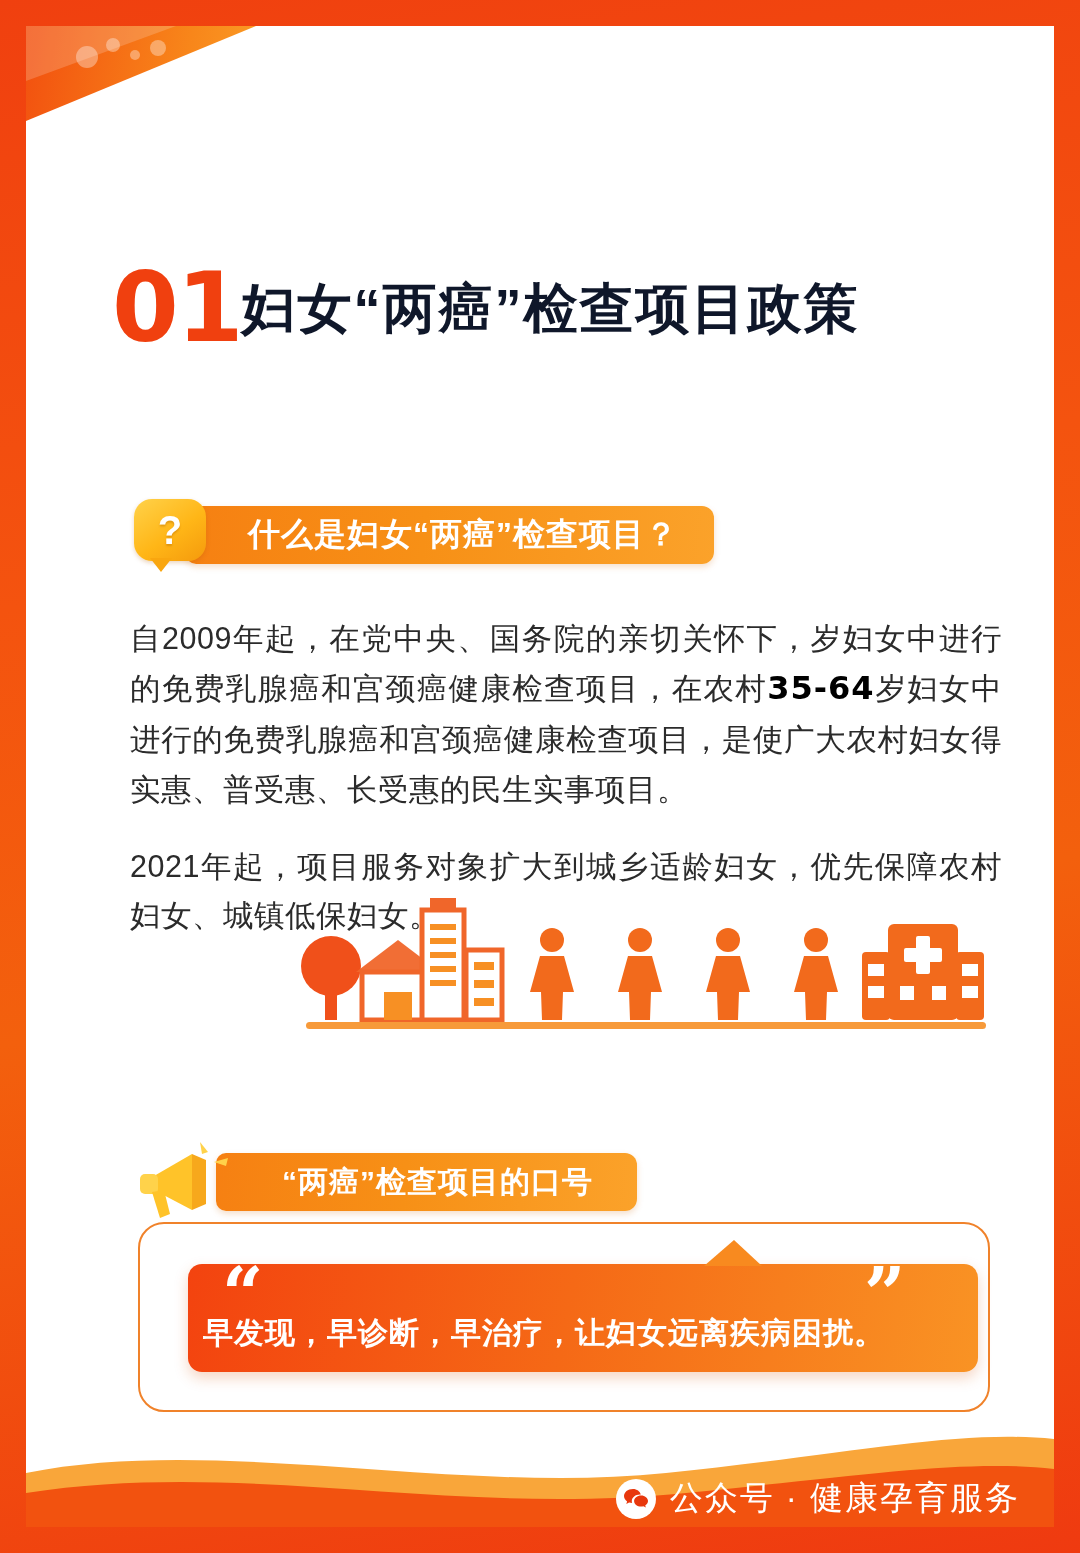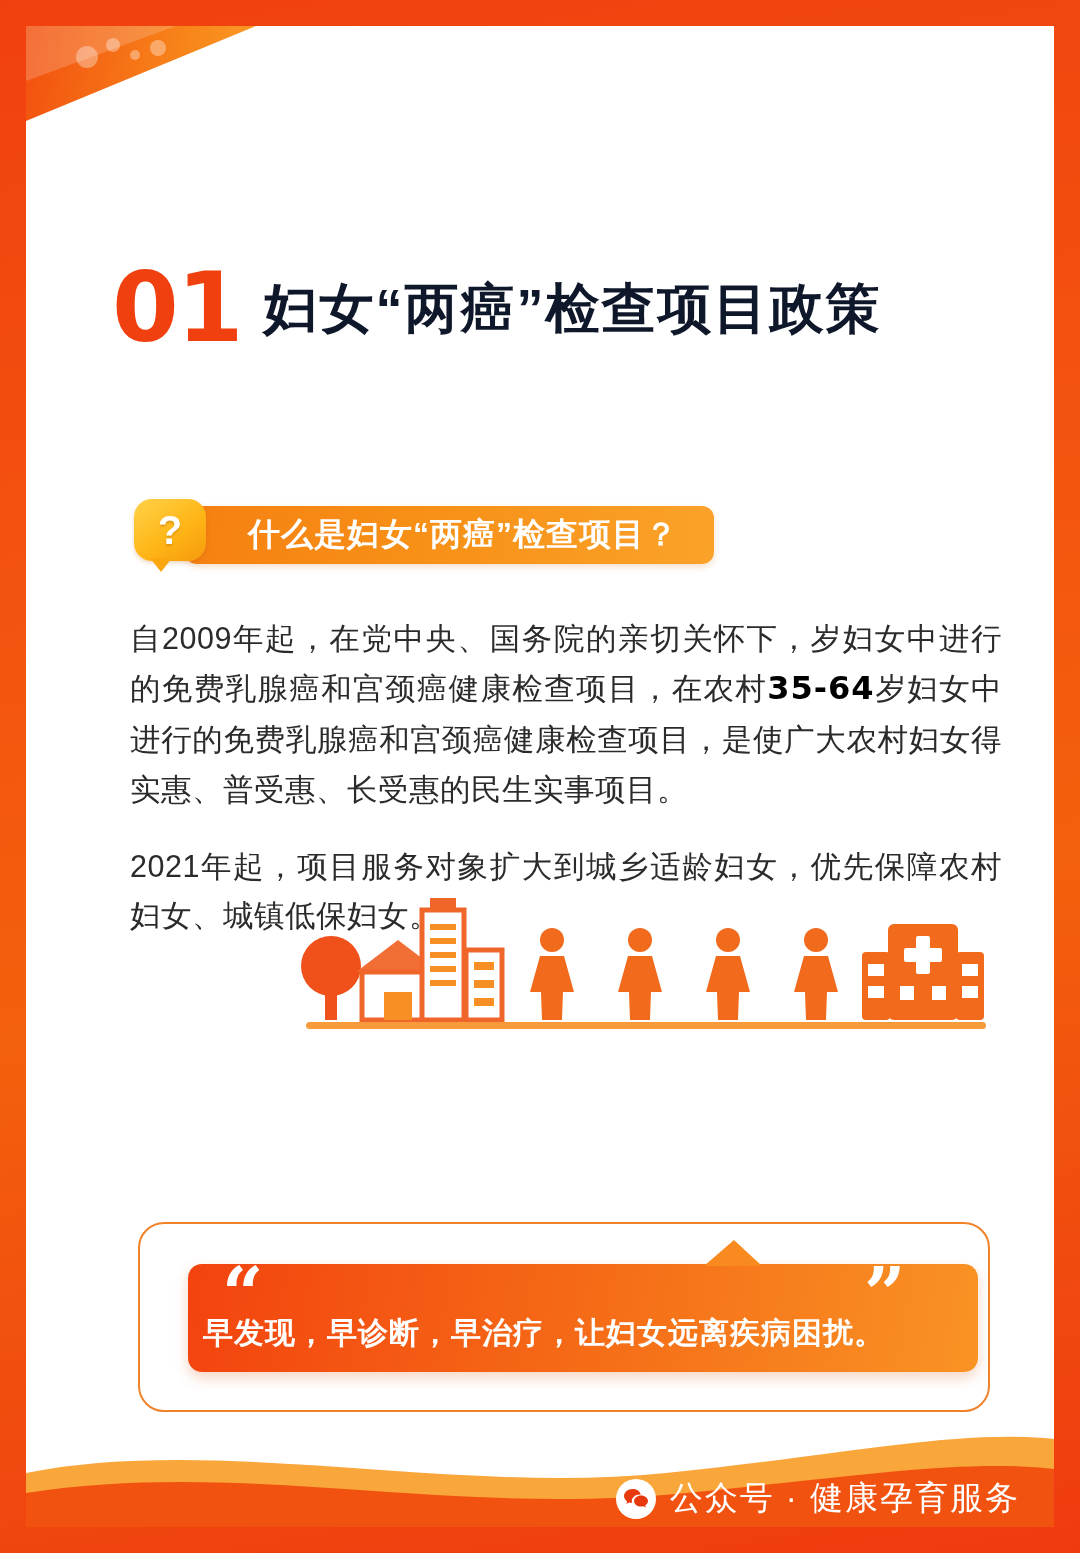--- a/index.html
+++ b/index.html
@@ -82,21 +82,20 @@
     height: 150px;
   }
 
   
   .section-head {
     position: absolute;
     left: 86px;
     top: 238px;
     display: flex;
     align-items: flex-end;
-    gap: 22px;
   }
   .section-num {
     font-family: "DejaVu Sans", sans-serif;
     font-size: 96px;
     line-height: 0.92;
     font-weight: 700;
     color: #f0400f;
     letter-spacing: -2px;
   }
   .section-title {
@@ -443,20 +442,33 @@
             <rect x="572" y="92" width="16" height="12"></rect>
             <rect x="666" y="70" width="16" height="12"></rect>
             <rect x="666" y="92" width="16" height="12"></rect>
           </g>
         </g>
 
         <rect x="10" y="128" width="680" height="7" rx="3.5" fill="#f79a3a"></rect>
       </svg>
     </div>
 
+    <div class="s-banner">
+      <div class="megaphone">
+        <svg width="104" height="84" viewBox="0 0 104 84" xmlns="http://www.w3.org/2000/svg">
+          <path d="M20 36 L58 14 L58 70 L20 50 Z" fill="#ffc329"></path>
+          <path d="M58 14 L72 20 L72 64 L58 70 Z" fill="#f7a81c"></path>
+          <rect x="6" y="34" width="18" height="20" rx="5" fill="#ffd24a"></rect>
+          <path d="M18 52 L26 78 L36 74 L30 50 Z" fill="#ffc329"></path>
+          <path d="M66 2 L74 12 L68 14 Z" fill="#ffd24a"></path>
+          <path d="M80 22 L94 18 L92 26 Z" fill="#ffd24a"></path>
+        </svg>
+      </div>
+      <div class="s-bar">“两癌”检查项目的口号</div>
+    </div>
 
     <div class="quote-outline"></div>
     <div class="quote-card">
       <div class="quote-text">早发现，早诊断，早治疗，让妇女远离疾病困扰。</div>
     </div>
     <div class="qm-left">“</div>
     <div class="qm-right">”</div>
 
     <div class="bottom-wave">
       <svg width="1028" height="150" viewBox="0 0 1028 150" xmlns="http://www.w3.org/2000/svg" preserveAspectRatio="none">

